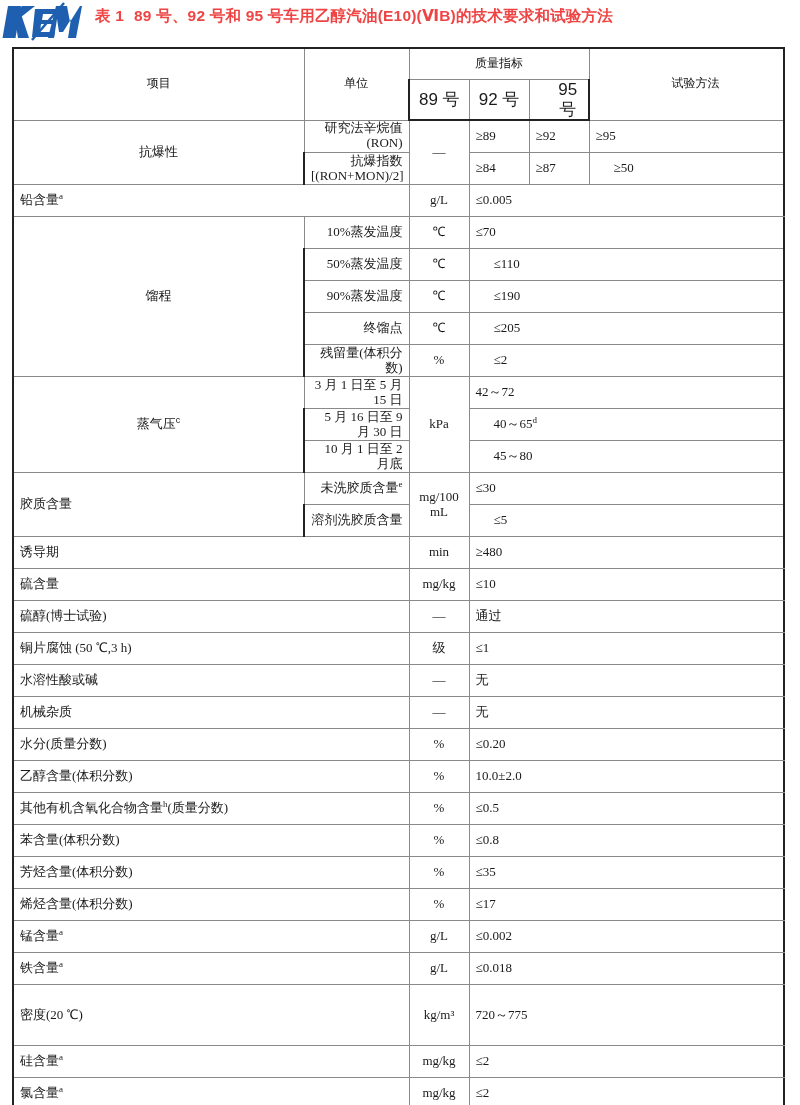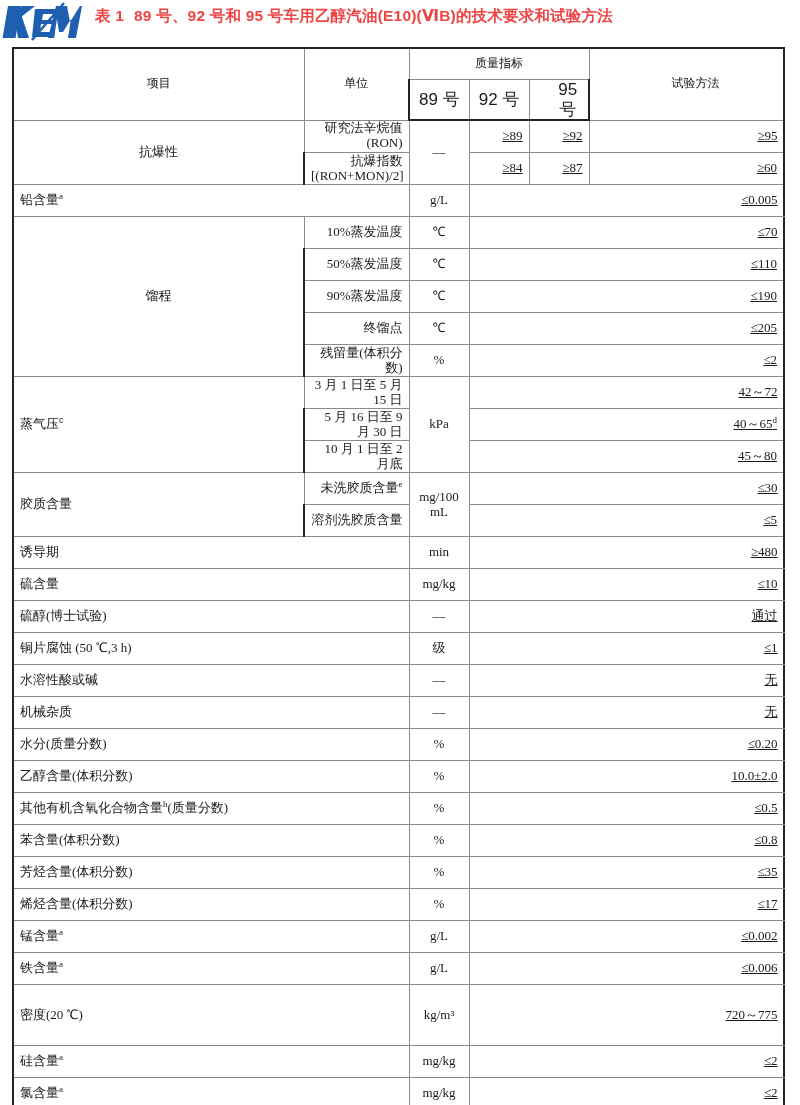--- a/index.html
+++ b/index.html
@@ -93,21 +93,21 @@
     text-align: center;
     font-size: 17px;
     font-family: "Liberation Sans", "DejaVu Sans", sans-serif;
   }
 
   td.row-h { height: 31px; }
   td.grp { text-align: left; font-family: "Liberation Sans", "DejaVu Sans", sans-serif; }
   td.sub { text-align: right; padding-left: 10px; }
   td.itemtxt { text-align: left; padding-left: 10px; font-family: Liberation Serif, serif; }
   td.unit { text-align: center; font-family: "Liberation Serif", serif; }
-  td.val  { text-align: right; text-decoration: underline; }
+  td.val  { text-align: left; }
   td.meth { text-align: left; padding-left: 8px; font-family: "Liberation Serif", serif; }
   sup { font-size: 9px; vertical-align: super; line-height: 0; }
 </style>
 </head>
 <body>
 
 <div class="header">
 
   <div class="logo">
     <svg viewBox="0 0 80 44" width="80" height="44" aria-hidden="true">
@@ -161,21 +161,21 @@
           <td class="row-h unit" rowspan="2">—</td>
           <td class="row-h val">≥89</td>
           <td class="row-h val">≥92</td>
           <td class="row-h val">≥95</td>
           <td class="row-h meth">GB/T 5487</td>
         </tr>
         <tr>
           <td class="row-h sub">抗爆指数[(RON+MON)/2]</td>
           <td class="row-h val">≥84</td>
           <td class="row-h val">≥87</td>
-          <td class="row-h val">≥60</td>
+          <td class="row-h val">≥50</td>
         </tr>
         <tr>
           <td class="row-h itemtxt" colspan="2">铅含量<sup>a</sup></td>
           <td class="row-h unit">g/L</td>
           <td class="row-h val" colspan="3">≤0.005</td>
           <td class="row-h meth">GB/T 8020</td>
         </tr>
         <tr>
           <td class="row-h grp center" rowspan="5" style="text-align: center;">馏程</td>
           <td class="row-h sub">10%蒸发温度</td>
@@ -197,21 +197,21 @@
           <td class="row-h sub">终馏点</td>
           <td class="row-h unit">℃</td>
           <td class="row-h val" colspan="3">≤205</td>
         </tr>
         <tr>
           <td class="row-h sub">残留量(体积分数)</td>
           <td class="row-h unit">%</td>
           <td class="row-h val" colspan="3">≤2</td>
         </tr>
         <tr>
-          <td class="row-h grp center" rowspan="3" style="text-align: left;">蒸气压<sup>c</sup></td>
+          <td class="row-h grp center" rowspan="3" style="text-align: center;">蒸气压<sup>c</sup></td>
           <td class="row-h sub">3 月 1 日至 5 月 15 日</td>
           <td class="row-h unit" rowspan="3">kPa</td>
           <td class="row-h val" colspan="3">42～72</td>
           <td class="row-h meth" rowspan="3">GB/T 8017</td>
         </tr>
         <tr>
           <td class="row-h sub">5 月 16 日至 9 月 30 日</td>
           <td class="row-h val" colspan="3">40～65<sup>d</sup></td>
         </tr>
         <tr>
@@ -303,21 +303,21 @@
         </tr>
         <tr>
           <td class="row-h itemtxt" colspan="2">锰含量<sup>a</sup></td>
           <td class="row-h unit">g/L</td>
           <td class="row-h val" colspan="3">≤0.002</td>
           <td class="row-h meth">NB/SH/T 0711</td>
         </tr>
         <tr>
           <td class="row-h itemtxt" colspan="2">铁含量<sup>a</sup></td>
           <td class="row-h unit">g/L</td>
-          <td class="row-h val" colspan="3">≤0.006</td>
+          <td class="row-h val" colspan="3">≤0.018</td>
           <td class="row-h meth">SH/T 0712</td>
         </tr>
         <tr>
           <td class="row-h itemtxt" colspan="2">密度(20 ℃)</td>
           <td class="row-h unit">kg/m³</td>
           <td class="row-h val" colspan="3">720～775</td>
           <td class="row-h meth">GB/T 1884、GB/T 1885</td>
         </tr>
         <tr>
           <td class="row-h itemtxt" colspan="2">硅含量<sup>a</sup></td>

